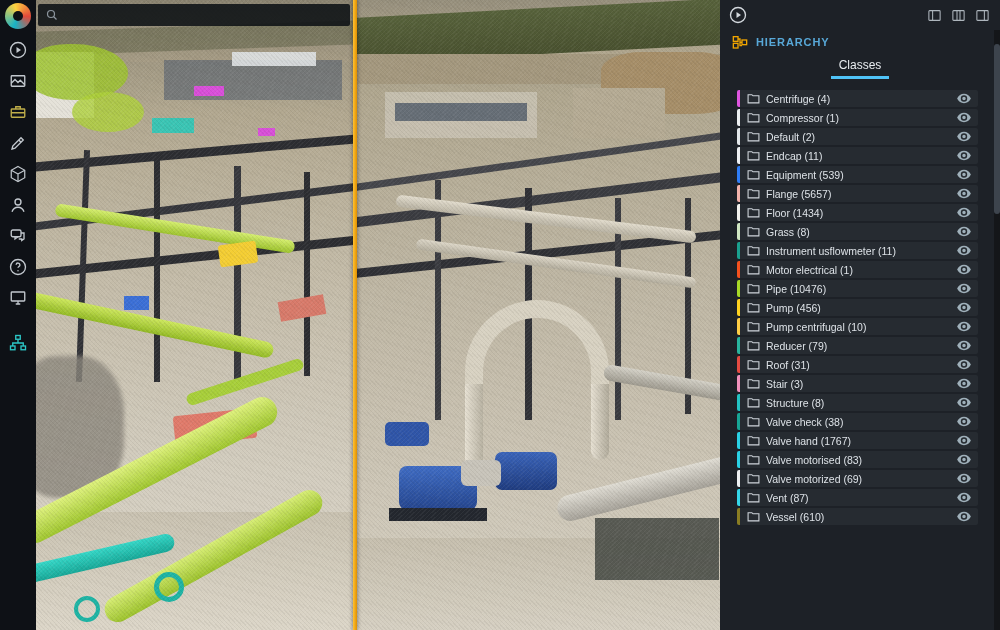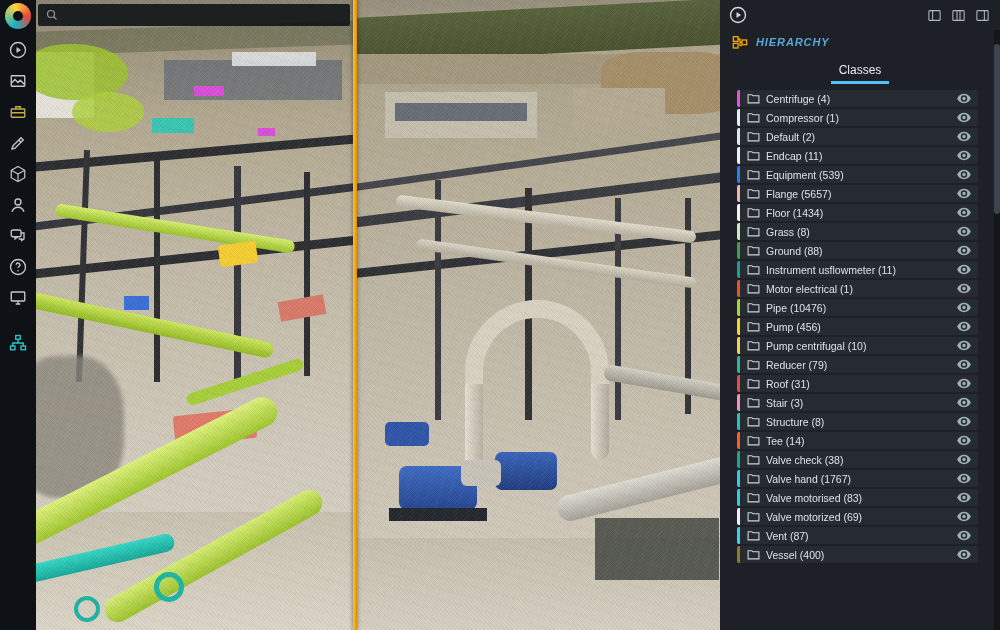--- a/index.html
+++ b/index.html
@@ -48,25 +48,25 @@
   .search svg { width:12px; height:12px; color:#8d969e; flex:none; }
   .search input { flex:1; background:transparent; border:none; outline:none; color:#cfd5da; font-size:11px; min-width:0; }
   
   .panel { width:280px; background:#1d2127; position:relative; display:flex; flex-direction:column; flex:none; }
   .panel-top { height:30px; display:flex; align-items:center; padding:0 10px 0 9px; color:#d4d9de; flex:none; }
   .panel-top .spacer { flex:1; }
   .win-ic { width:15px; height:15px; margin-left:9px; color:#aeb6bd; cursor:pointer; }
   .win-ic svg { width:15px; height:15px; }
   .play-ic { width:18px; height:18px; cursor:pointer; }
   .play-ic svg { width:18px; height:18px; }
-  .hier-row { height:24px; display:flex; align-items:center; gap:8px; padding:0 12px; flex:none;font-style:italic; }
+  .hier-row { height:24px; display:flex; align-items:center; gap:8px; padding:0 12px; flex:none; }
   .hier-ic { width:16px; height:16px; color:#f0a500; }
   .hier-ic svg { width:16px; height:16px; }
   .hier-title { color:#58a8d8; font-size:11px; font-weight:bold; letter-spacing:.9px; }
-  .tabs { height:30px; display:flex; justify-content:center; align-items:flex-end; flex:none; }
+  .tabs { height:30px; display:flex; justify-content:center; align-items:flex-start; flex:none; }
   .tab { color:#e8ecef; font-size:12px; padding:4px 8px 4px; border-bottom:3px solid #4fc3f7; cursor:pointer; }
   .rows { flex:1; padding:6px 22px 4px 17px; display:flex; flex-direction:column; gap:2px; overflow:hidden; }
   .row { height:17px; background:#262b31; border-radius:2px; display:flex; align-items:center; flex:none; cursor:pointer; }
   .cbar { width:3px; align-self:stretch; border-radius:2px 0 0 2px; flex:none; }
   .f-ic { width:13px; height:13px; margin:0 6px 0 7px; color:#cfd5db; flex:none; display:flex; }
   .f-ic svg { width:13px; height:13px; }
   .lbl { color:#dde2e7; font-size:10.5px; white-space:nowrap; overflow:hidden; }
   .eye { margin-left:auto; margin-right:7px; width:14px; height:11px; color:#9fb0ba; flex:none; display:flex; cursor:pointer; }
   .eye svg { width:14px; height:11px; }
   .scrollbar { position:absolute; right:0; top:30px; bottom:0; width:6px; background:#141619; }
@@ -375,34 +375,20 @@
           </svg>
     </span>
     <span class="lbl">Grass (8)</span>
     <span class="eye">
       <svg viewBox="0 0 24 17">
             <path fill="currentColor" fill-rule="evenodd" d="M12 .5C7 .5 2.6 3.6.2 8.5 2.6 13.4 7 16.5 12 16.5s9.4-3.1 11.8-8C21.4 3.6 17 .5 12 .5zm0 13.5a5.5 5.5 0 110-11 5.5 5.5 0 010 11zm0-2.5a3 3 0 100-6 3 3 0 000 6z"></path>
           </svg>
     </span>
   </div>
 
-  <div class="row">
-    <span class="cbar" style="background: rgb(67, 160, 71);"></span>
-    <span class="f-ic">
-      <svg viewBox="0 0 24 20" fill="none" stroke="currentColor" stroke-width="2">
-            <path d="M2 3h7l2 2h11v13H2z"></path>
-          </svg>
-    </span>
-    <span class="lbl">Ground (88)</span>
-    <span class="eye">
-      <svg viewBox="0 0 24 17">
-            <path fill="currentColor" fill-rule="evenodd" d="M12 .5C7 .5 2.6 3.6.2 8.5 2.6 13.4 7 16.5 12 16.5s9.4-3.1 11.8-8C21.4 3.6 17 .5 12 .5zm0 13.5a5.5 5.5 0 110-11 5.5 5.5 0 010 11zm0-2.5a3 3 0 100-6 3 3 0 000 6z"></path>
-          </svg>
-    </span>
-  </div>
 
 
   <div class="row">
     <span class="cbar" style="background: rgb(26, 160, 143);"></span>
     <span class="f-ic">
       <svg viewBox="0 0 24 20" fill="none" stroke="currentColor" stroke-width="2">
             <path d="M2 3h7l2 2h11v13H2z"></path>
           </svg>
     </span>
     <span class="lbl">Instrument usflowmeter (11)</span>
@@ -527,34 +513,20 @@
           </svg>
     </span>
     <span class="lbl">Structure (8)</span>
     <span class="eye">
       <svg viewBox="0 0 24 17">
             <path fill="currentColor" fill-rule="evenodd" d="M12 .5C7 .5 2.6 3.6.2 8.5 2.6 13.4 7 16.5 12 16.5s9.4-3.1 11.8-8C21.4 3.6 17 .5 12 .5zm0 13.5a5.5 5.5 0 110-11 5.5 5.5 0 010 11zm0-2.5a3 3 0 100-6 3 3 0 000 6z"></path>
           </svg>
     </span>
   </div>
 
-  <div class="row">
-    <span class="cbar" style="background: rgb(255, 90, 40);"></span>
-    <span class="f-ic">
-      <svg viewBox="0 0 24 20" fill="none" stroke="currentColor" stroke-width="2">
-            <path d="M2 3h7l2 2h11v13H2z"></path>
-          </svg>
-    </span>
-    <span class="lbl">Tee (14)</span>
-    <span class="eye">
-      <svg viewBox="0 0 24 17">
-            <path fill="currentColor" fill-rule="evenodd" d="M12 .5C7 .5 2.6 3.6.2 8.5 2.6 13.4 7 16.5 12 16.5s9.4-3.1 11.8-8C21.4 3.6 17 .5 12 .5zm0 13.5a5.5 5.5 0 110-11 5.5 5.5 0 010 11zm0-2.5a3 3 0 100-6 3 3 0 000 6z"></path>
-          </svg>
-    </span>
-  </div>
 
 
   <div class="row">
     <span class="cbar" style="background: rgb(23, 166, 149);"></span>
     <span class="f-ic">
       <svg viewBox="0 0 24 20" fill="none" stroke="currentColor" stroke-width="2">
             <path d="M2 3h7l2 2h11v13H2z"></path>
           </svg>
     </span>
     <span class="lbl">Valve check (38)</span>
@@ -625,21 +597,21 @@
     </span>
   </div>
 
   <div class="row">
     <span class="cbar" style="background: rgb(138, 125, 34);"></span>
     <span class="f-ic">
       <svg viewBox="0 0 24 20" fill="none" stroke="currentColor" stroke-width="2">
             <path d="M2 3h7l2 2h11v13H2z"></path>
           </svg>
     </span>
-    <span class="lbl">Vessel (400)</span>
+    <span class="lbl">Vessel (610)</span>
     <span class="eye">
       <svg viewBox="0 0 24 17">
             <path fill="currentColor" fill-rule="evenodd" d="M12 .5C7 .5 2.6 3.6.2 8.5 2.6 13.4 7 16.5 12 16.5s9.4-3.1 11.8-8C21.4 3.6 17 .5 12 .5zm0 13.5a5.5 5.5 0 110-11 5.5 5.5 0 010 11zm0-2.5a3 3 0 100-6 3 3 0 000 6z"></path>
           </svg>
     </span>
   </div>
 </div>
 
   <div class="scrollbar">
     <div class="thumb"></div>

